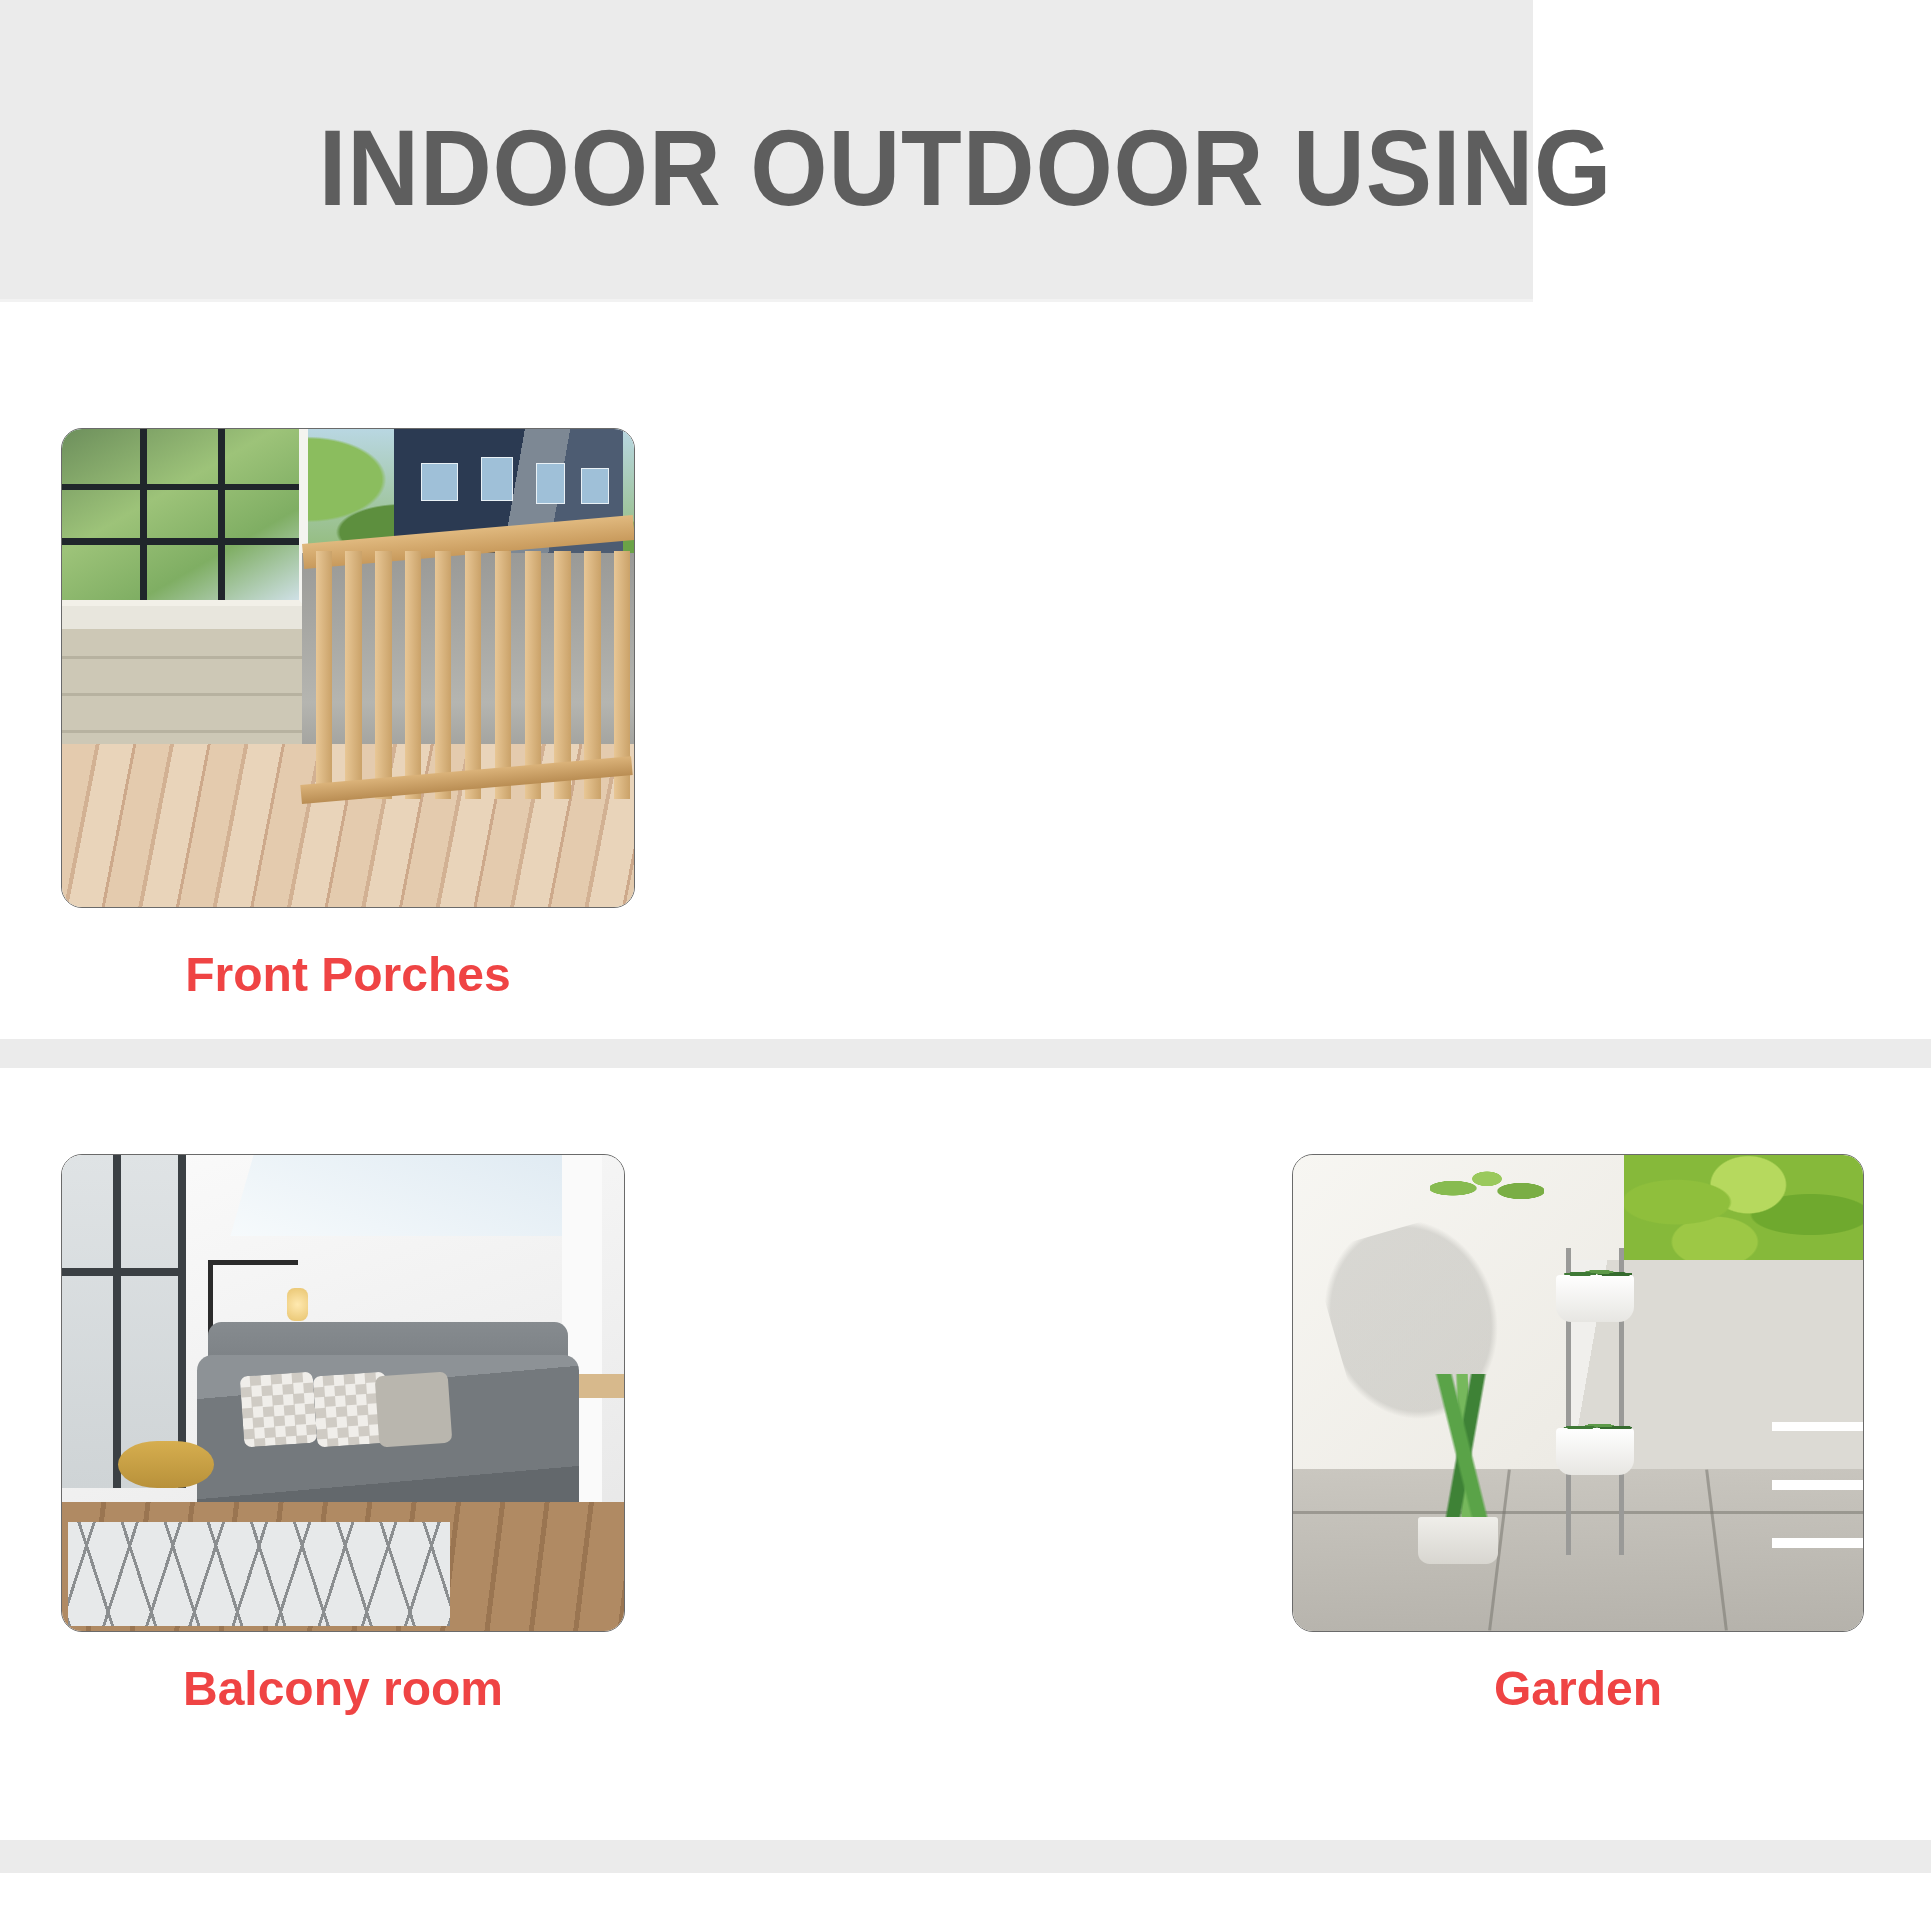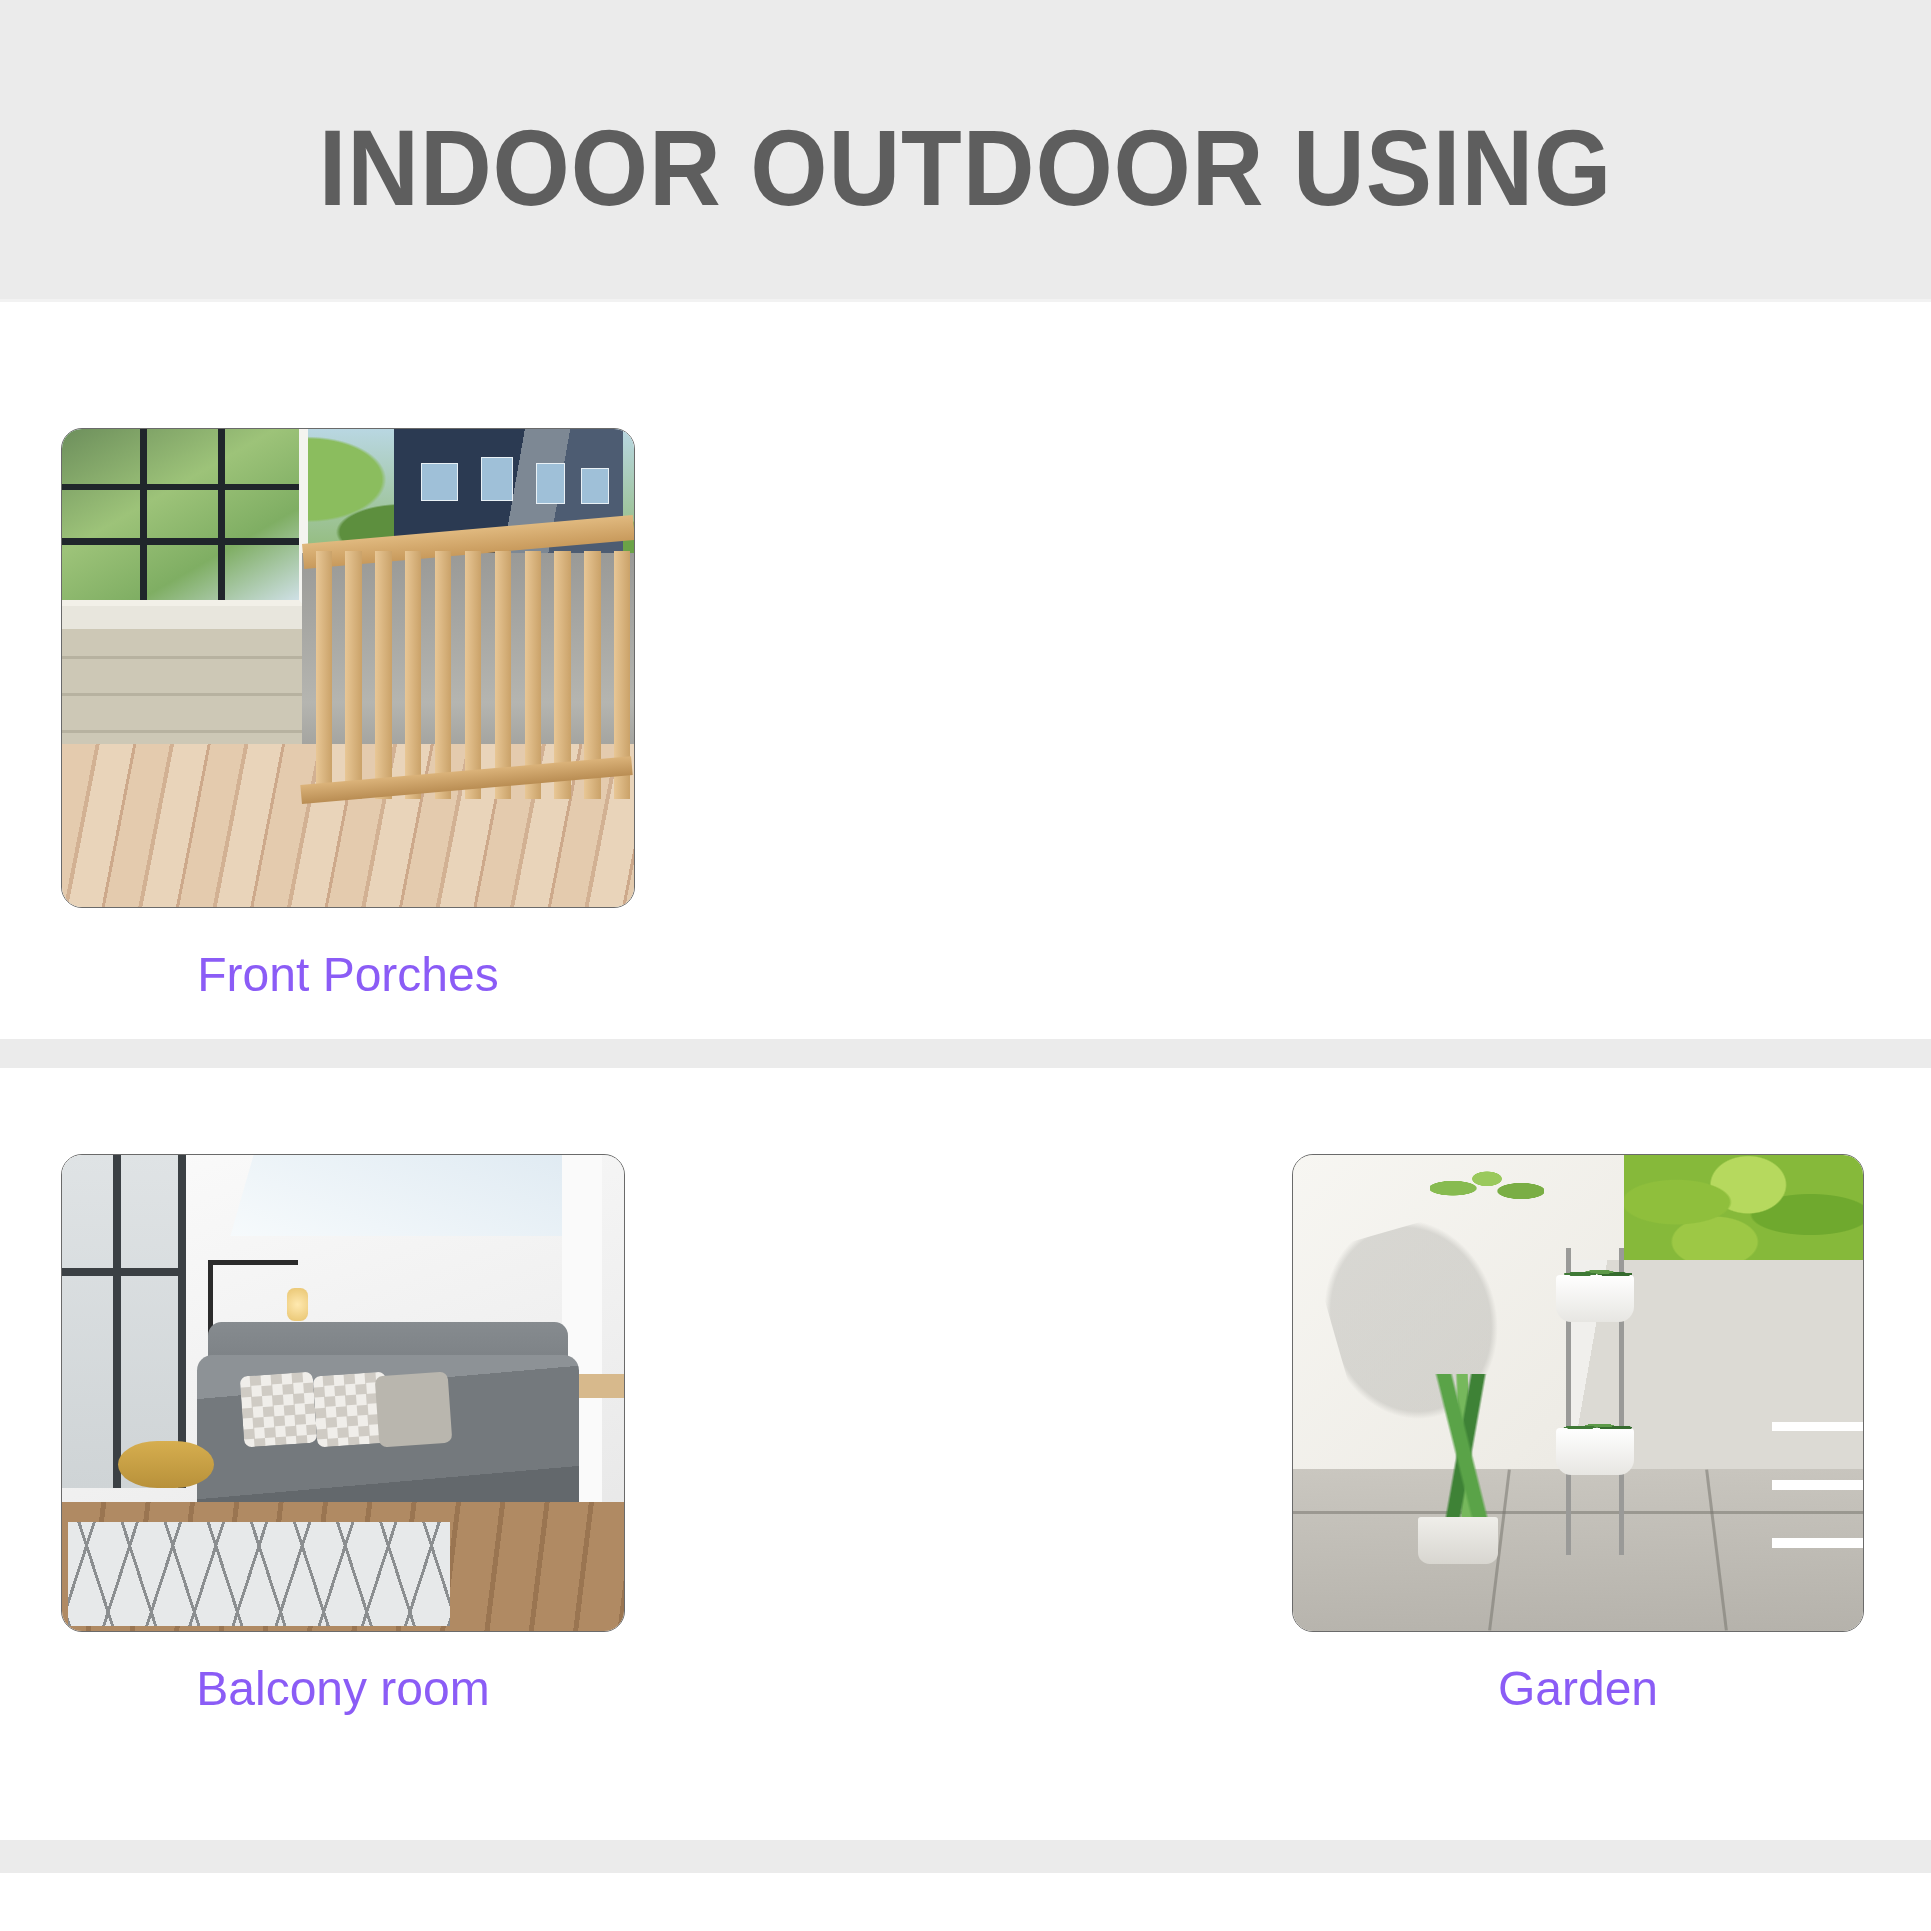--- a/index.html
+++ b/index.html
@@ -6,21 +6,21 @@
   html,body{ width:1931px; height:1931px; }
   body{
     background:#ffffff;
     font-family:"Liberation Sans", sans-serif;
     position:relative;
     overflow:hidden;
   }
 
   
   .header-band{
-    position:absolute; left:0; top:0; width:1931px; height:302px;
+    position:absolute; left:0; top:0; width:1533px; height:302px;
     background:#ebebeb;
   }
   .header-band .hairline{
     position:absolute; left:0; bottom:0; width:100%; height:2.9px;
     background:#f2f2f2;
   }
   .page-title{
     position:absolute; left:0; top:114px; width:1931px;
     text-align:center;
     font-family:"Liberation Sans", sans-serif;
@@ -54,23 +54,23 @@
     overflow:hidden;
     position:relative;
     background:#dfe3e0;
   }
   #row-2 .photo{ height:478px; }
 
   .caption{
     margin-top:41px;
     font-size:48px;
     line-height:52px;
-    color:#8b5cf6;
+    color:#ef4444;
     font-family:"Liberation Sans", sans-serif;
-    font-weight:normal;
+    font-weight:bold;
     white-space:nowrap;
   }
   #row-2 .caption{ margin-top:31px; }
 
   
   .band{
     position:absolute; left:0; width:1931px; background:#ebebeb;
   }
   #band-mid{ top:1039px; height:29px; }
   #band-bottom{ top:1840px; height:33px; }

